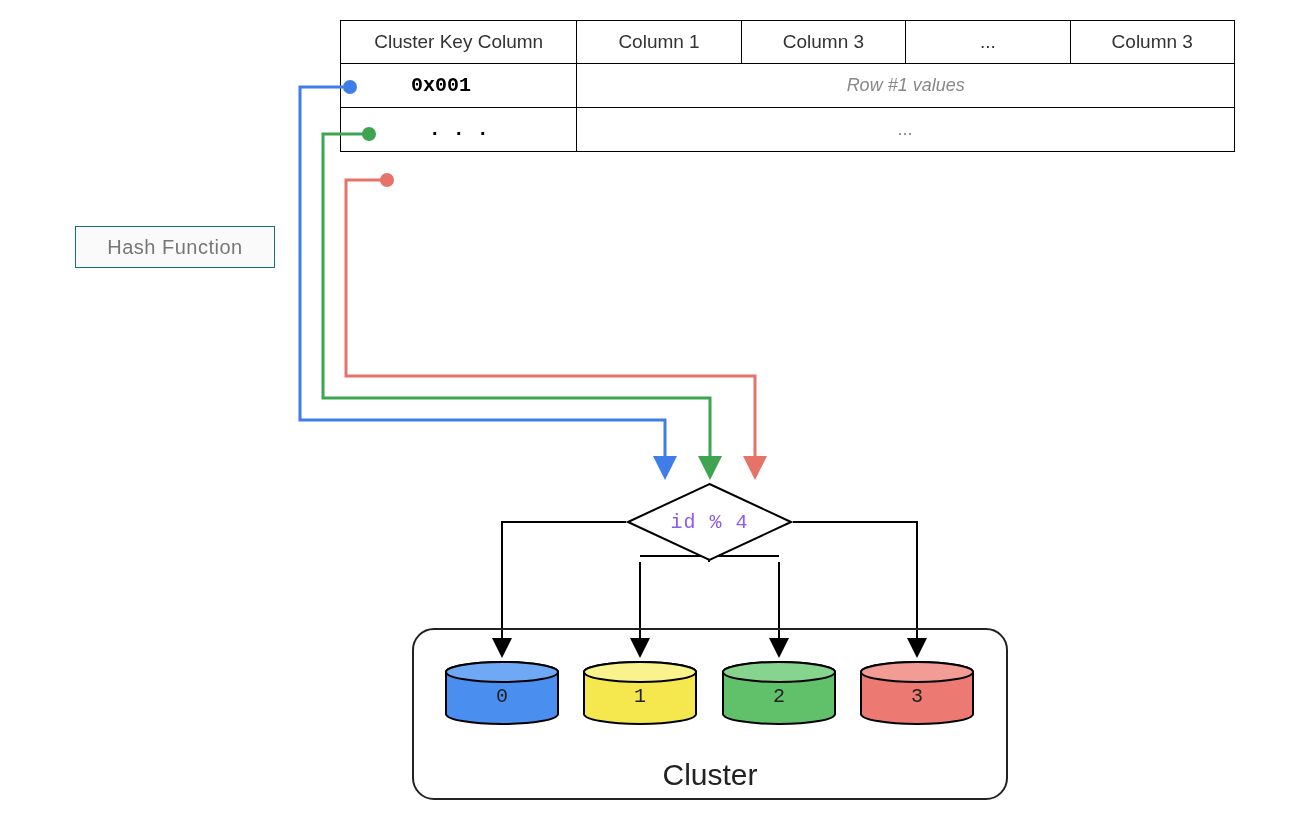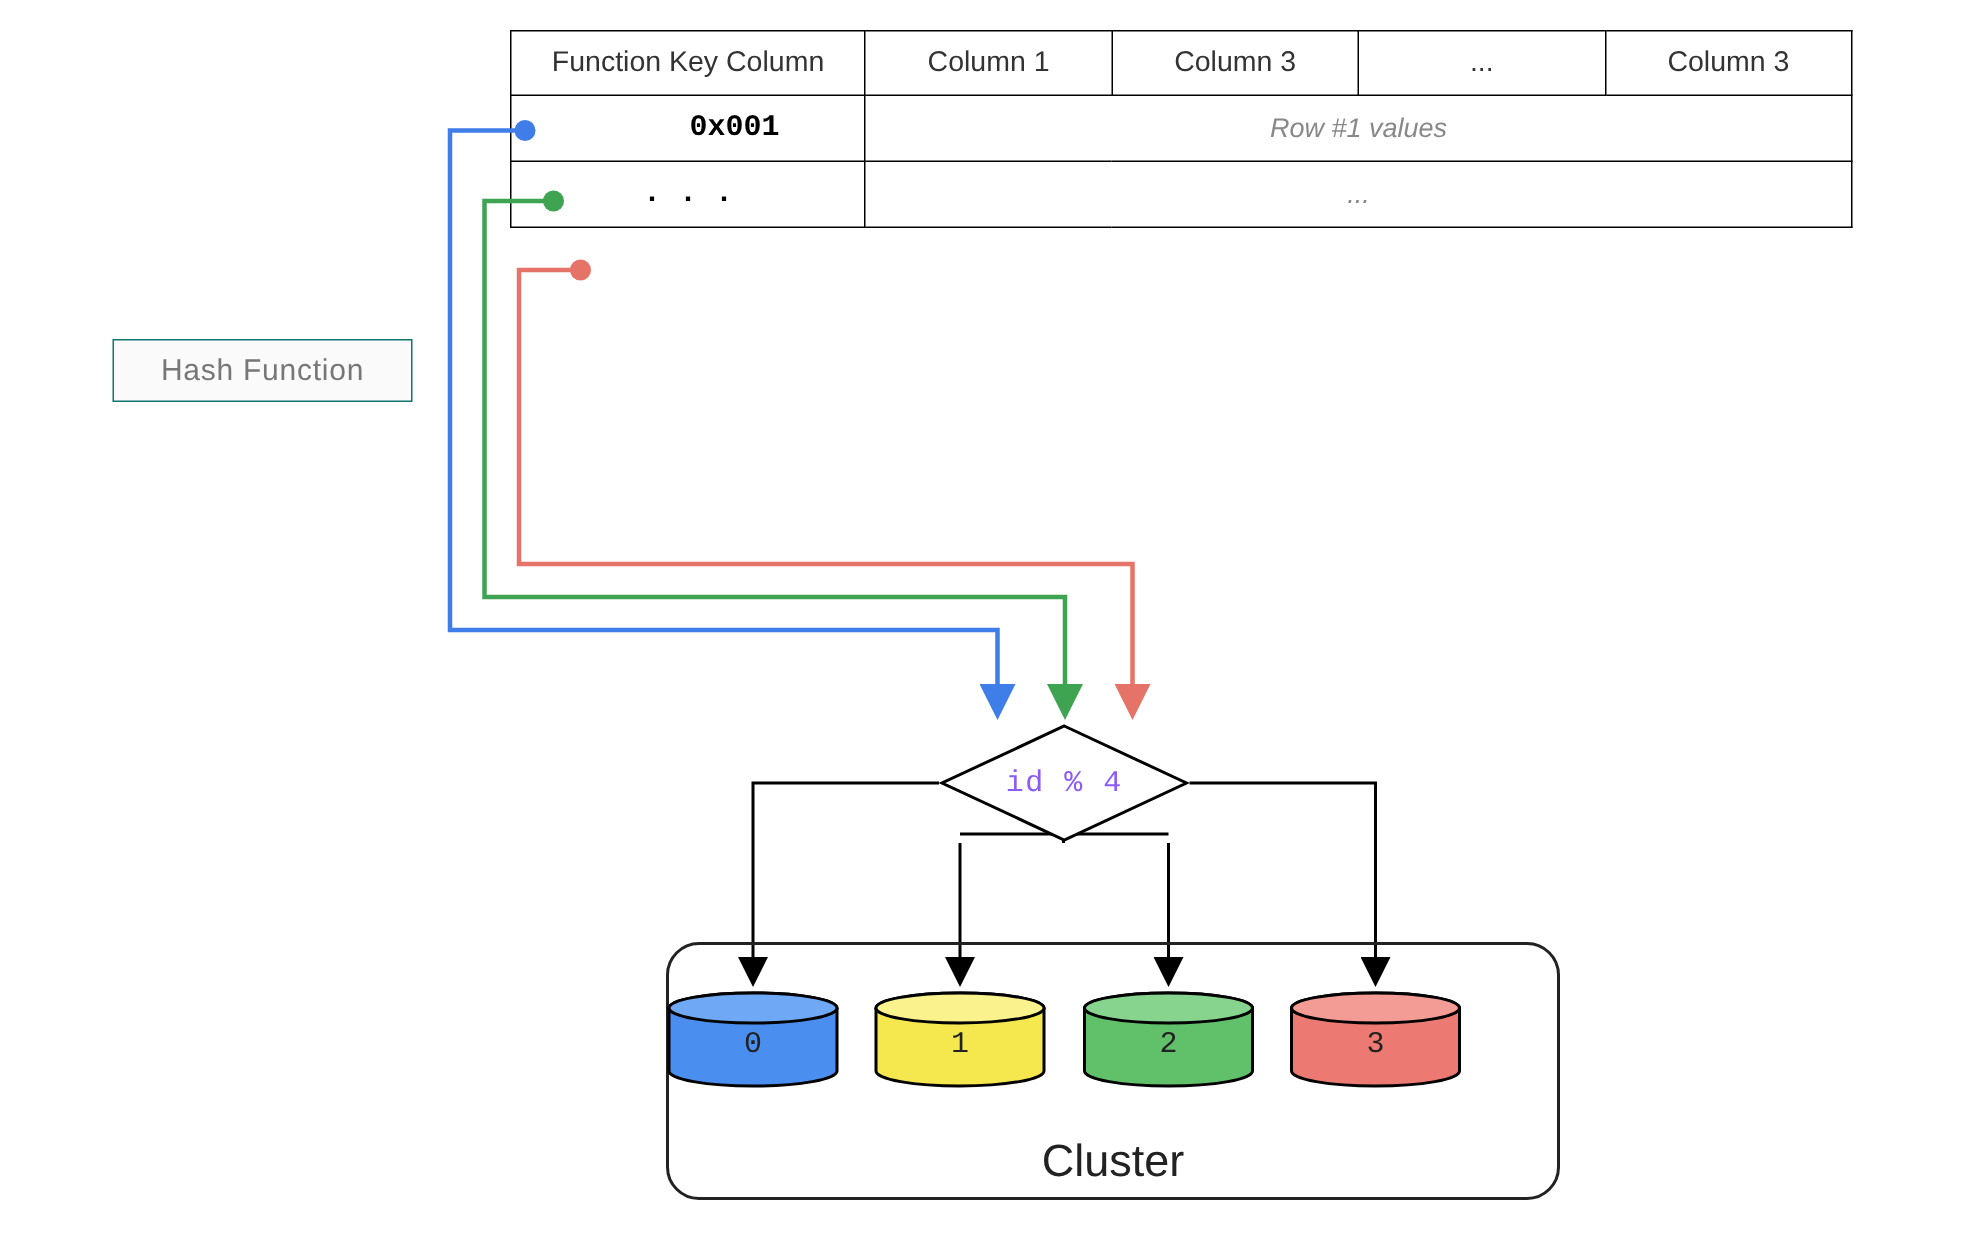--- a/index.html
+++ b/index.html
@@ -31,21 +31,21 @@
     font-size: 19px;
     color: #333;
   }
   .data-table th.pk-col { width: 230px; }
   .data-table th.mid { width: 160px; }
   .data-table td.key {
     font-family: "Courier New", Courier, monospace;
     font-weight: 700;
     color: #000;
     font-size: 20px;
-    text-align: center;
+    text-align: left;
     padding-left: 70px;
   }
   .data-table td.row-val {
     font-style: italic;
     color: #888;
     font-size: 18px;
     text-align: center;
   }
   
   .hash-box {
@@ -96,21 +96,20 @@
   }
   
   .cluster-box {
     position: absolute;
     left: 412px;
     top: 628px;
     width: 596px;
     height: 172px;
     border: 2px solid #222;
     border-radius: 22px;
-    margin-left: 32px;
   }
   .cluster-label {
     position: absolute;
     left: 0; right: 0;
     bottom: 6px;
     text-align: center;
     font-size: 30px;
     color: #222;
   }
   
@@ -141,21 +140,21 @@
   }
 </style>
 </head>
 <body>
 
 <div class="canvas">
 
   <table class="data-table">
     <thead>
       <tr>
-        <th class="pk-col">Function Key Column</th>
+        <th class="pk-col">Cluster Key Column</th>
         <th class="mid">Column 1</th>
         <th class="mid">Column 3</th>
         <th class="mid">...</th>
         <th class="mid">Column 3</th>
       </tr>
     </thead>
     <tbody>
       <tr>
         <td class="key">0x001</td>
         <td class="row-val" colspan="4">Row #1 values</td>

